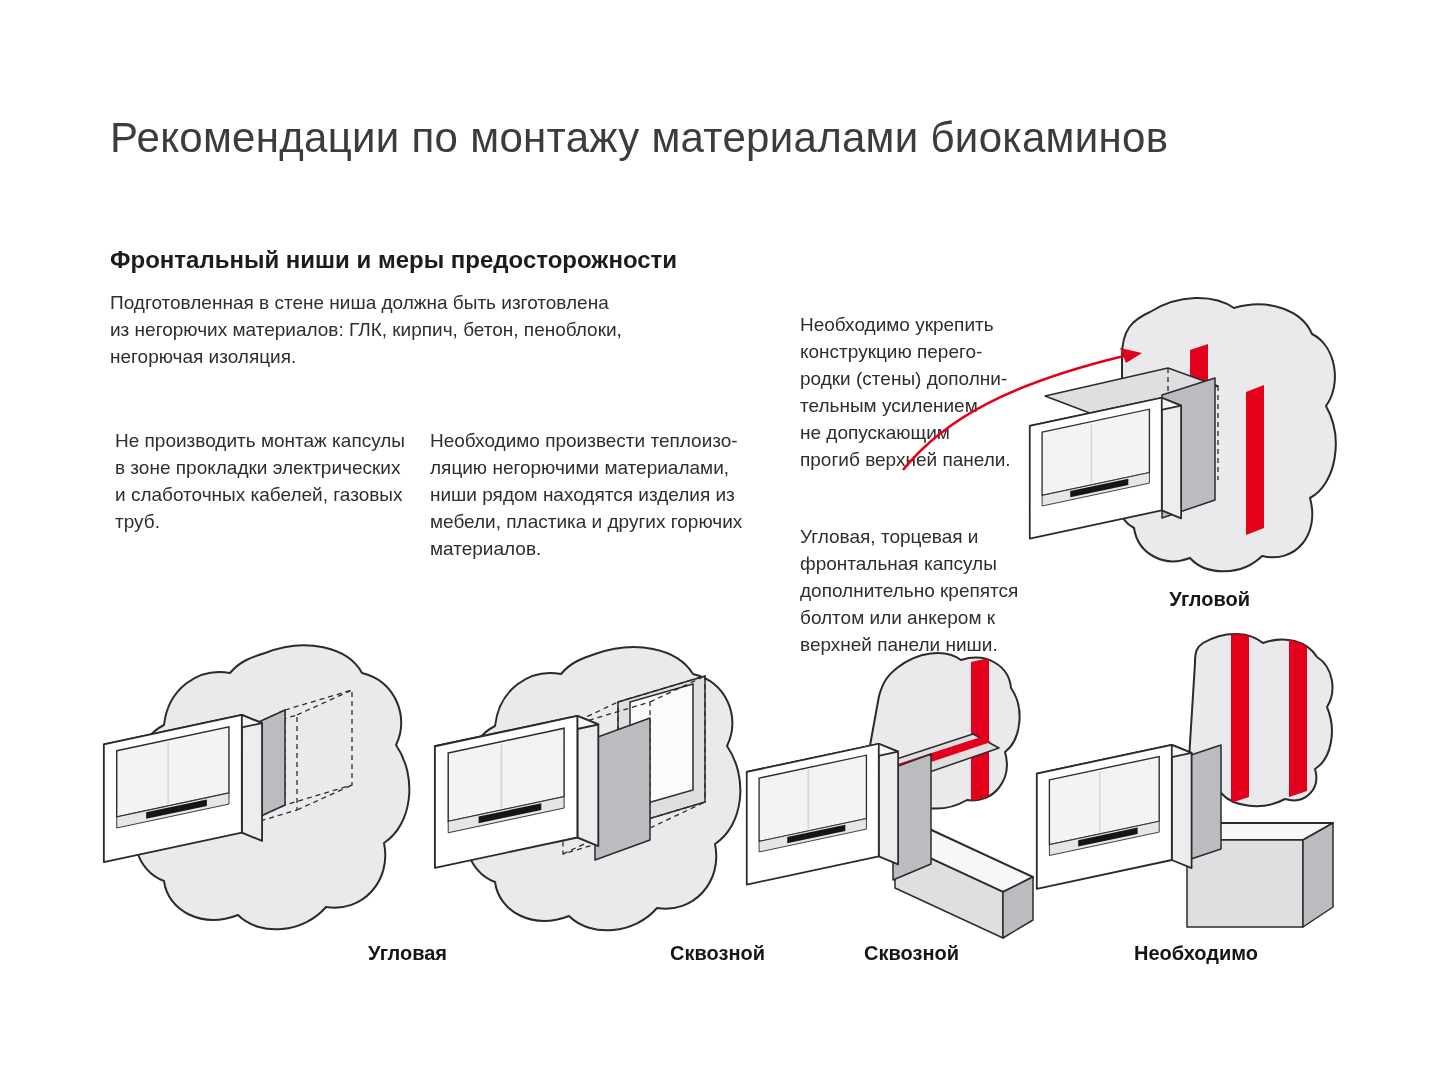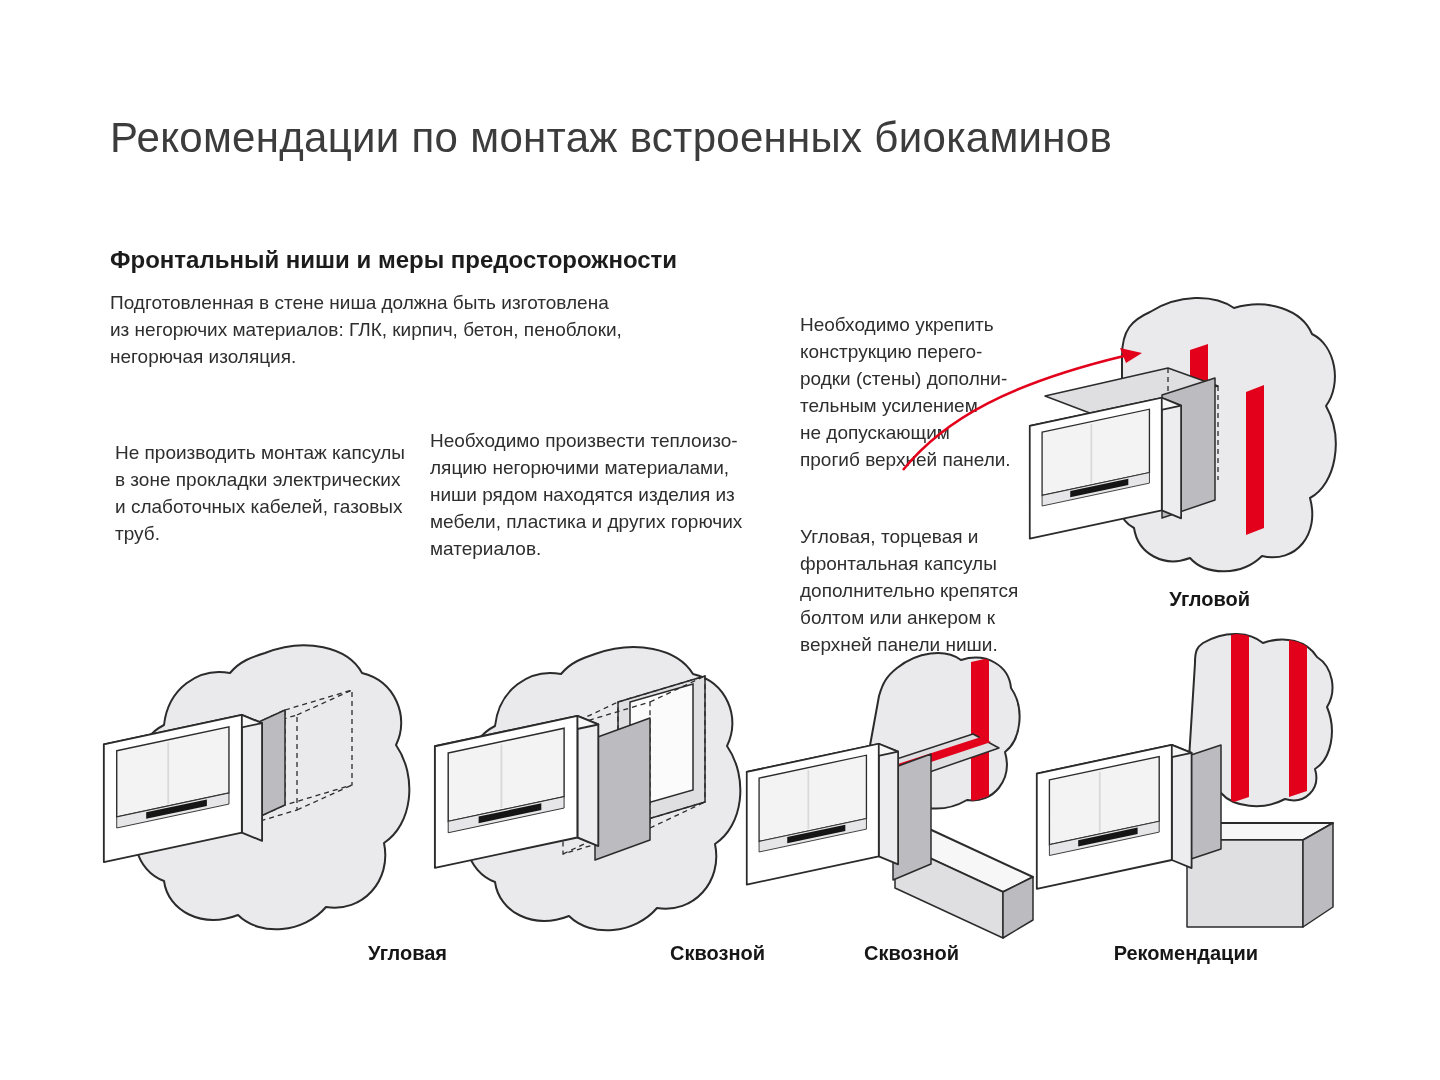--- a/index.html
+++ b/index.html
@@ -17,21 +17,21 @@
     font-size:42px; font-weight:400; color:#3c3c3c; letter-spacing:0.3px;
   }
   .section-heading {
     left:110px; top:246px;
     font-size:24px; font-weight:700; color:#1c1c1c;
   }
   .body-text {
     font-size:19px; line-height:1.42; white-space:pre-line; color:#2e2e2e;
   }
   .intro          { left:110px; top:290px; }
-  .note-left      { left:115px; top:428px;margin-top:12px; }
+  .note-left      { left:115px; top:428px; }
   .note-middle    { left:430px; top:428px; }
   .note-right-top { left:800px; top:312px; }
   .note-right-bottom { left:800px; top:524px; }
 
   .diagram-label {
     font-size:20px; font-weight:700; color:#161616;
     width:220px; text-align:right;
   }
   .label-corner  { left:1030px; top:588px; }
   .label-cabinet { left:227px;  top:942px; }
@@ -54,21 +54,21 @@
   .dash        { fill:none; stroke:var(--line,#2b2b2b); stroke-width:1.3; stroke-dasharray:5 4; }
   .stripe      { fill:var(--accent,#e2001a); stroke:none; }
   .arrow       { stroke:var(--accent,#e2001a); stroke-width:2.5; fill:none; }
   .arrowhead   { fill:var(--accent,#e2001a); stroke:none; }
 </style>
 </head>
 <body>
 
 <div>
 
-  <h1 class="abs title">Рекомендации по монтаж встроенных биокаминов</h1>
+  <h1 class="abs title">Рекомендации по монтажу материалами биокаминов</h1>
   <h2 class="abs section-heading">Фронтальный ниши и меры предосторожности</h2>
 
   <p class="abs body-text intro">Подготовленная в стене ниша должна быть изготовлена
 из негорючих материалов: ГЛК, кирпич, бетон, пеноблоки,
 негорючая изоляция.</p>
   <p class="abs body-text note-left">Не производить монтаж капсулы
 в зоне прокладки электрических
 и слаботочных кабелей, газовых
 труб.</p>
   <p class="abs body-text note-middle">Необходимо произвести теплоизо-
@@ -181,15 +181,15 @@
     <g>
       <path class="arrow" d="M903,470 C945,418 1012,383 1124,356"></path>
       <polygon class="arrowhead" points="1142,353 1120,348 1126,363"></polygon>
     </g>
   </svg>
 
   <div class="abs diagram-label label-corner">Угловой</div>
   <div class="abs diagram-label label-cabinet">Угловая</div>
   <div class="abs diagram-label label-through">Сквозной</div>
   <div class="abs diagram-label label-end">Сквозной</div>
-  <div class="abs diagram-label label-frontal">Рекомендации</div>
+  <div class="abs diagram-label label-frontal">Необходимо</div>
 
 </div>
 
 </body></html>

